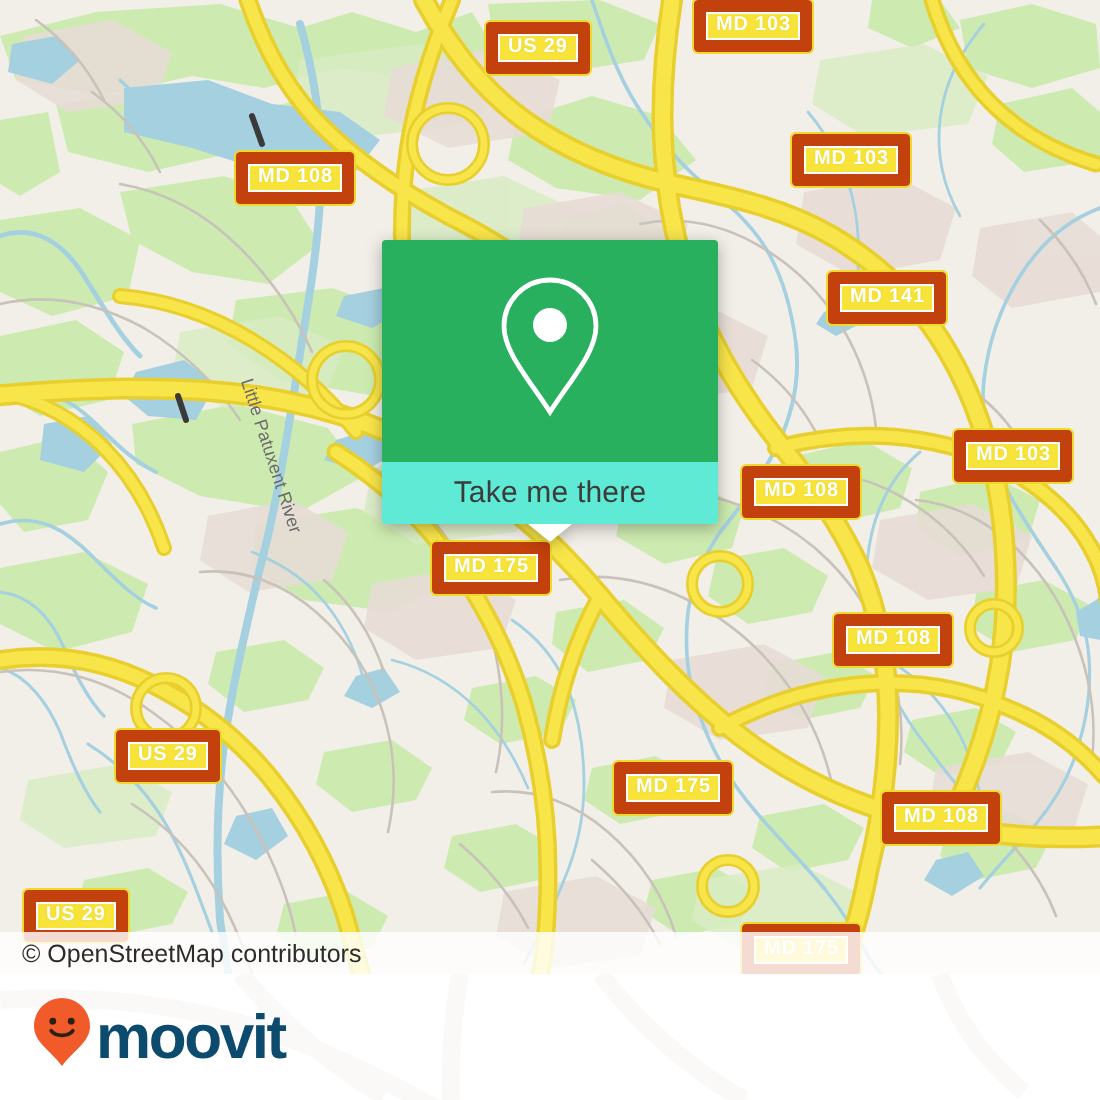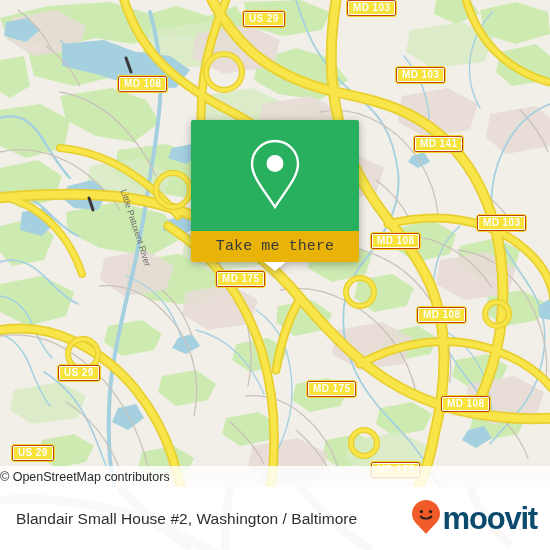--- a/index.html
+++ b/index.html
@@ -11,21 +11,21 @@
   #root{position:relative;width:550px;height:550px;overflow:hidden;}
 
   
   .map{position:absolute;left:0;top:0;width:550px;height:487px;overflow:hidden;background:#f2efe9;}
   .map-svg{position:absolute;left:0;top:0;width:550px;height:487px;display:block;}
 
   
   .shield{
     position:absolute;
     background:#f7e33a;
-    border:1px solid #c2410c;
+    border:6px solid #c2410c;
     outline:1px solid #efd92b;
     border-radius:2px;
     color:#ffffff;
     font-size:10px;
     font-weight:bold;
     letter-spacing:.4px;
     line-height:13px;
     height:14px;
     padding:0 5px;
     box-sizing:content-box;
@@ -50,26 +50,25 @@
     width:168px;
     filter:drop-shadow(0 2px 4px rgba(0,0,0,.30));
   }
   .popup-head{
     background:#28b05f;
     height:111px;
     border-radius:2px 2px 0 0;
     display:flex;align-items:center;justify-content:center;
   }
   .popup-body{
-    background:#eab308;
+    background:#5eead4;
     height:31px;
     border-radius:0 0 2px 2px;
     display:flex;align-items:center;justify-content:center;
     position:relative;
-    font-family:Liberation Mono, monospace;
   }
   .popup-label{
     color:#3b3b3b;
     font-size:15px;
     letter-spacing:.1px;
   }
   .popup-tail{
     position:absolute;
     left:50%;top:100%;
     margin-left:-11px;
@@ -80,20 +79,21 @@
   }
 
   
   .attribution{
     position:absolute;
     left:0;top:466px;
     width:550px;height:21px;
     background:rgba(255,255,255,.82);
     display:flex;align-items:center;
     box-sizing:border-box;
+    padding-left:11px;
   }
   .attribution span{
     font-size:12.5px;color:#2b2b2b;
   }
 
   
   .footer{
     position:absolute;
     left:0;top:487px;width:550px;height:63px;
     background:#ffffff;
@@ -384,21 +384,20 @@
     <svg class="footer-ghost" viewBox="0 0 550 550" preserveAspectRatio="none" aria-hidden="true">
       <g stroke="#bdb6ae" fill="none" stroke-width="9">
         <path d="M0 500 C60 496 120 506 170 530 C210 548 240 566 260 584"></path>
         <path d="M120 487 C140 510 164 532 192 548"></path>
         <path d="M300 487 C320 512 344 534 372 550"></path>
         <path d="M470 487 C478 510 492 530 512 546"></path>
         <path d="M230 487 C226 512 224 536 226 560"></path>
       </g>
     </svg>
     <div class="footer-inner">
-      <div class="footer-title">Blandair Small House #2, Washington / Baltimore</div>
       <div class="brand">
         <span>
           <svg width="30" height="36" viewBox="0 0 30 36" aria-hidden="true">
             <path d="M15 1 C7.3 1 1 7.3 1 15 C1 23 9 27 15 35 C21 27 29 23 29 15 C29 7.3 22.7 1 15 1 Z" fill="#f15a29"></path>
             <circle cx="10.4" cy="12.6" r="1.7" fill="#2b2118"></circle>
             <circle cx="19.6" cy="12.6" r="1.7" fill="#2b2118"></circle>
             <path d="M9.6 17.4 C11.6 20.4 18.4 20.4 20.4 17.4" fill="none" stroke="#2b2118" stroke-width="1.9" stroke-linecap="round"></path>
           </svg>
         </span>
         <span class="brand-word">moovit</span>

